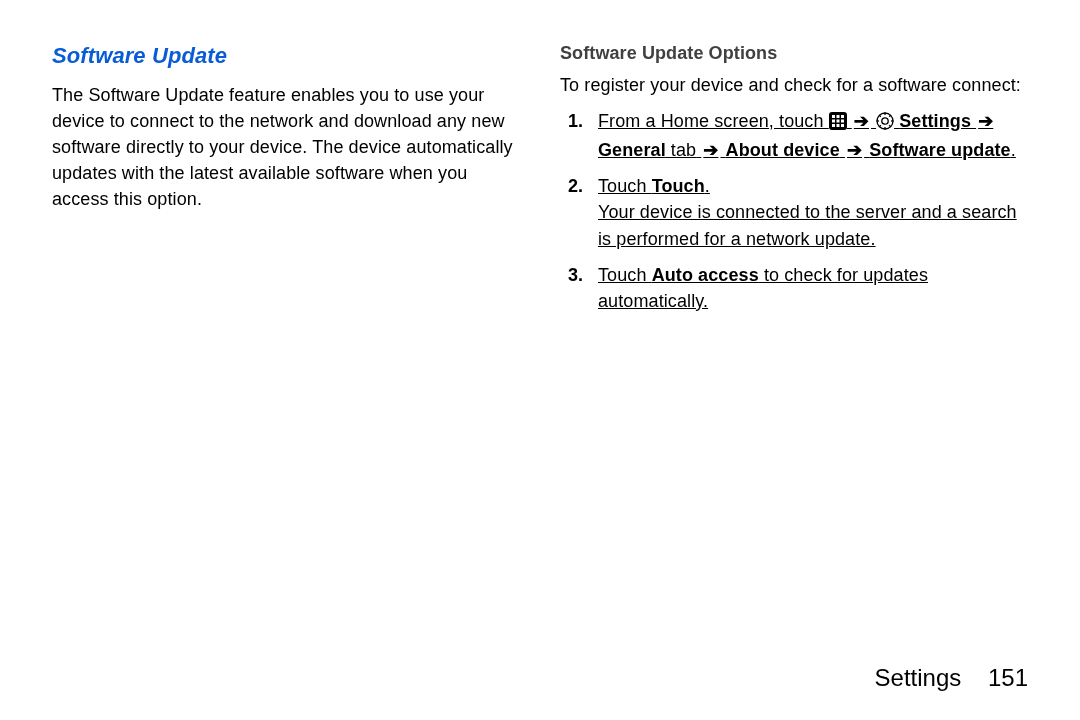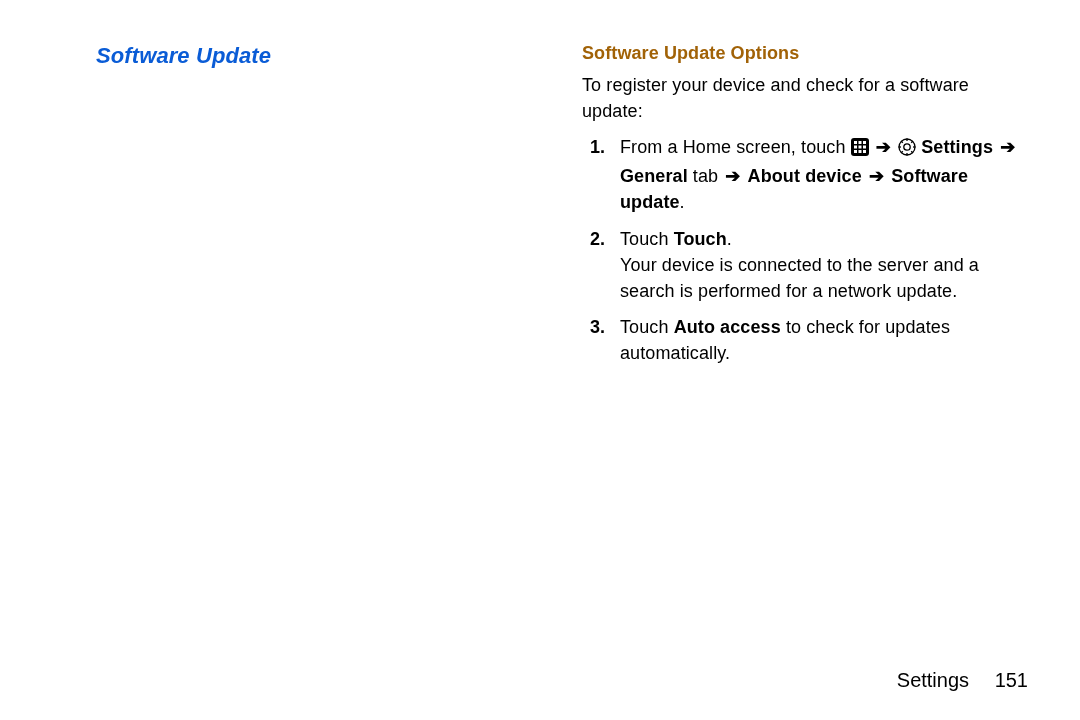--- a/index.html
+++ b/index.html
@@ -14,38 +14,37 @@
   .page {
     position: relative;
     width: 1080px;
     height: 720px;
     box-sizing: border-box;
     padding: 40px 52px 40px 52px;
   }
   .columns {
     display: flex;
     gap: 40px;
-    margin-left: 44px;
   }
   .col {
     flex: 1;
     font-size: 18px;
     line-height: 1.45;
     letter-spacing: 0.1px;
   }
   .heading {
     font-weight: bold;
     font-style: italic;
     color: #0a5cd6;
     font-size: 22px;
     margin: 0 0 10px 0;
   }
   .subheading {
     font-weight: bold;
-    color: #a16207;
+    color: #404040;
     font-size: 18px;
     margin: 0 0 6px 0;
   }
   .body-p {
     margin: 0 0 10px 0;
   }
   ol.steps {
     list-style: none;
     padding: 0;
     margin: 0;
@@ -54,56 +53,58 @@
     display: flex;
     margin-bottom: 10px;
   }
   ol.steps > li > .num {
     font-weight: bold;
     min-width: 30px;
     padding-left: 8px;
   }
   ol.steps > li > .txt {
     flex: 1;
+    text-decoration: underline;
   }
   .b { font-weight: bold; }
   .arrow {
     font-weight: bold;
     padding: 0 2px;
   }
   
   .footer {
     position: absolute;
     right: 52px;
     bottom: 28px;
-    font-size: 20px;
+    font-size: 24px;
     color: #000;
   }
   .footer .sect {
     margin-right: 20px;
   }
   
   .icon {
     display: inline-block;
     vertical-align: -3px;
   }
 </style>
 </head>
 <body>
 
 <div class="page">
   <div class="columns">
 
     <div class="col">
       <h2 class="heading">Software Update</h2>
+      <p class="body-p">The Software Update feature enables you to use your device to connect to the network and download any new software directly to your device. The device automatically updates with the latest available software when you access this option.</p>
     </div>
 
     <div class="col">
       <h3 class="subheading">Software Update Options</h3>
-      <p class="body-p">To register your device and check for a software update:</p>
+      <p class="body-p">To register your device and check for a software connect:</p>
 
       <ol class="steps">
 
         <li>
           <span class="num">1.</span>
           <span class="txt">
             <span>From a Home screen, touch </span>
             
             <span class="icon">
               <svg width="18" height="18" viewBox="0 0 18 18">

